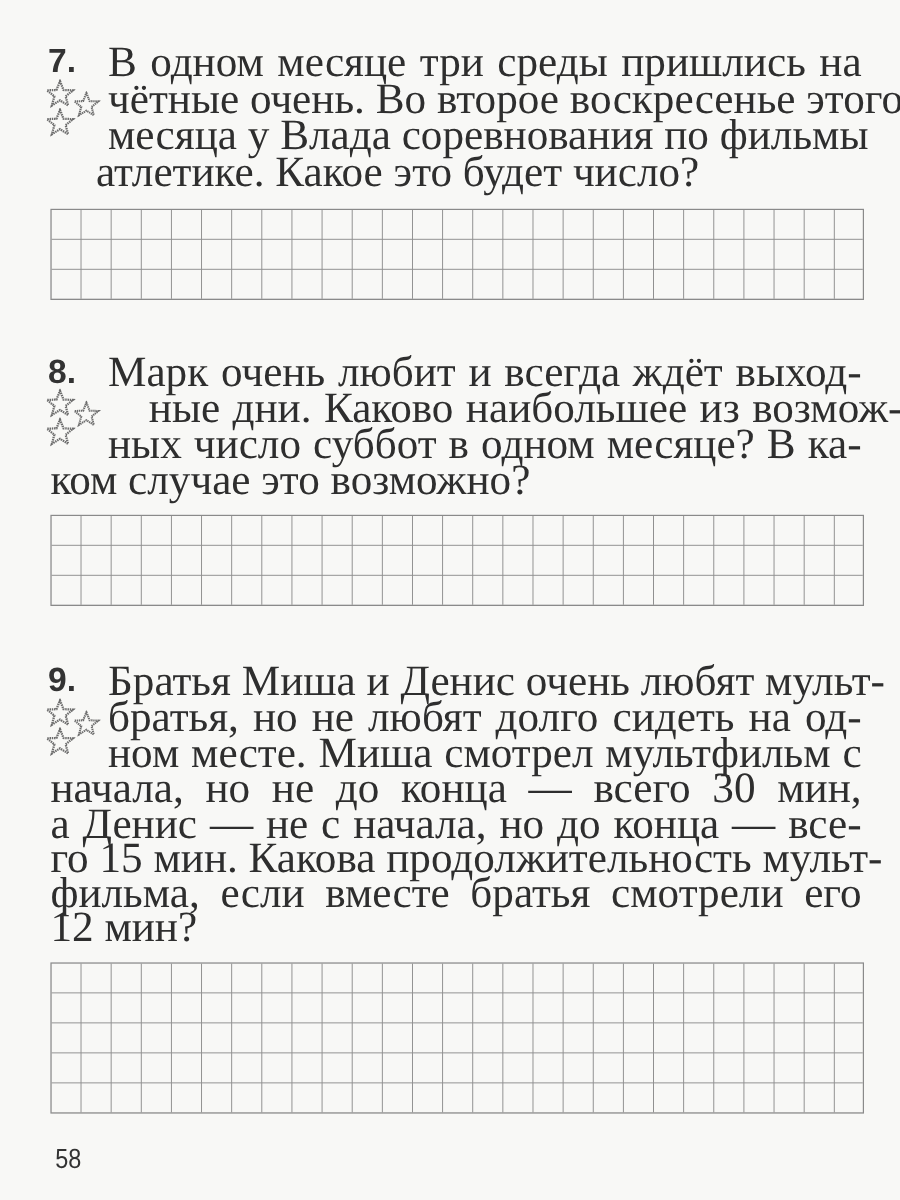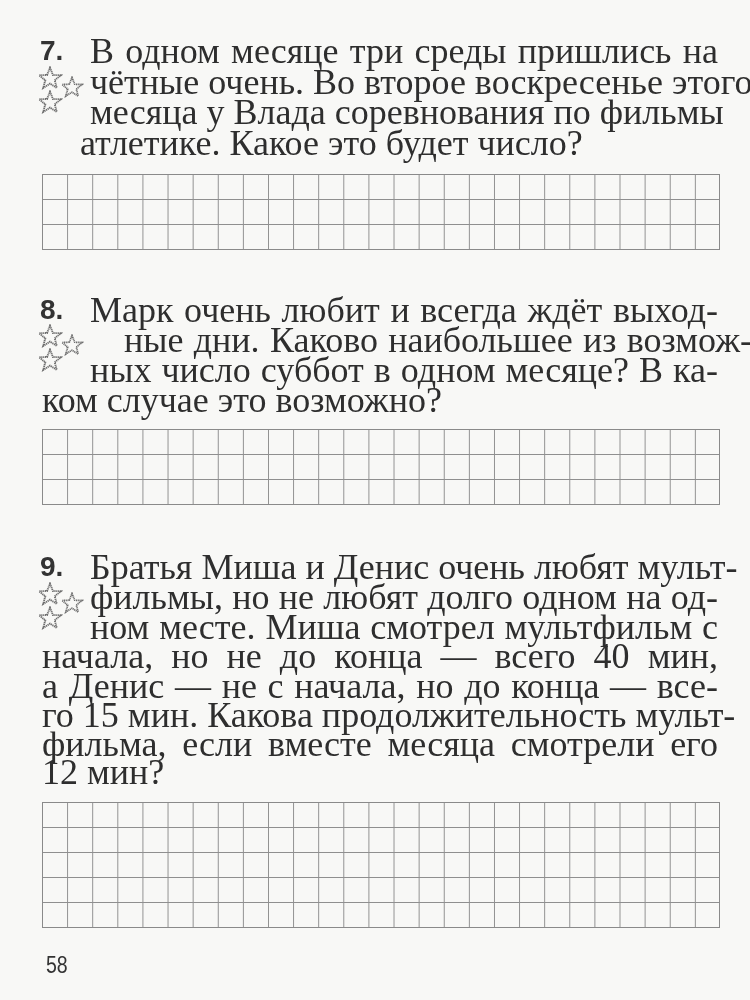--- a/index.html
+++ b/index.html
@@ -91,23 +91,23 @@
         <polygon points="12,1.5 14.8,8.6 22.4,8.9 16.5,13.7 18.5,21 12,16.9 5.5,21 7.5,13.7 1.6,8.9 9.2,8.6" fill="none" stroke="#6d6d6d" stroke-width="1.8" stroke-dasharray="1.2 0.6"></polygon>
       </svg>
     <svg width="24" height="22" viewBox="0 0 24 23" style="left:24px;top:12px;">
         <polygon points="12,1.5 14.8,8.6 22.4,8.9 16.5,13.7 18.5,21 12,16.9 5.5,21 7.5,13.7 1.6,8.9 9.2,8.6" fill="none" stroke="#6d6d6d" stroke-width="1.8" stroke-dasharray="1.2 0.6"></polygon>
       </svg>
     <svg width="26" height="24" viewBox="0 0 24 23" style="left:1px;top:26px;">
         <polygon points="12,1.5 14.8,8.6 22.4,8.9 16.5,13.7 18.5,21 12,16.9 5.5,21 7.5,13.7 1.6,8.9 9.2,8.6" fill="none" stroke="#6d6d6d" stroke-width="1.8" stroke-dasharray="1.2 0.6"></polygon>
       </svg>
   </div>
   <div class="line" style="top:552px; left:90px; width:628px;">Братья Миша и Денис очень любят мульт-</div>
-  <div class="line" style="top:582px; left:90px; width:628px;">фильмы, но не любят долго одном на од-</div>
+  <div class="line" style="top:582px; left:90px; width:628px;">братья, но не любят долго сидеть на од-</div>
   <div class="line" style="top:612px; left:90px; width:628px;">ном месте. Миша смотрел мультфильм с</div>
-  <div class="line" style="top:641px; left:42px; width:676px;">начала, но не до конца — всего 40 мин,</div>
+  <div class="line" style="top:641px; left:42px; width:676px;">начала, но не до конца — всего 30 мин,</div>
   <div class="line" style="top:671px; left:42px; width:676px;">а Денис — не с начала, но до конца — все-</div>
   <div class="line" style="top:700px; left:42px; width:676px;">го 15 мин. Какова продолжительность мульт-</div>
-  <div class="line" style="top:729px; left:42px; width:676px;">фильма, если вместе месяца смотрели его</div>
+  <div class="line" style="top:729px; left:42px; width:676px;">фильма, если вместе братья смотрели его</div>
   <div class="line last" style="top:757px; left:42px; width:676px;">12 мин?</div>
   <div class="grid" style="top:802px; height:126px;"></div>
 </div>
 
 <div class="page-num">58</div>
 
 </body></html>

